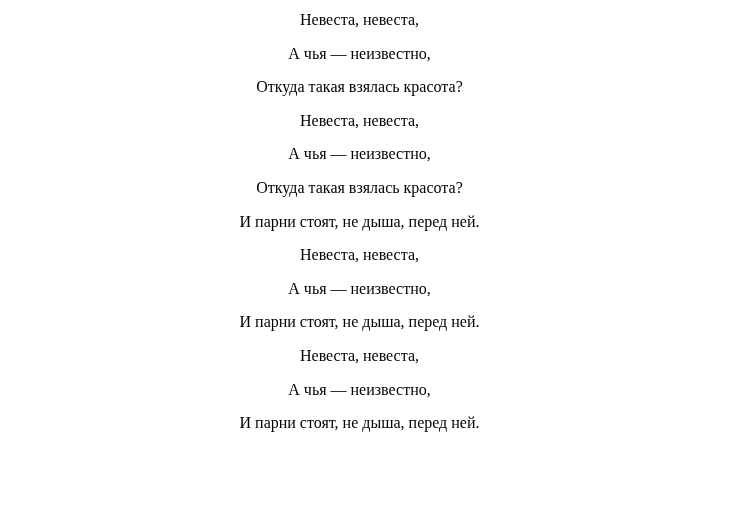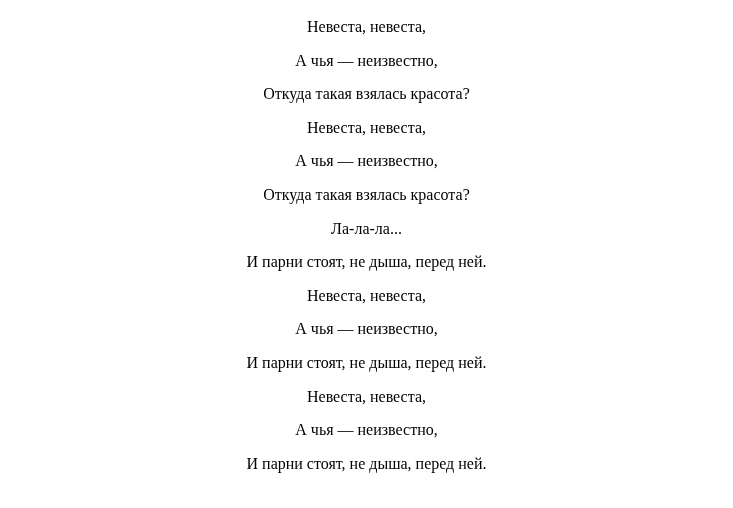--- a/index.html
+++ b/index.html
@@ -11,21 +11,21 @@
       width: 733px;
       height: 508px;
       overflow: hidden;
       position: relative;
     }
     .lyrics {
       position: absolute;
       top: 2px;
       left: 0;
       width: 717px;
-      margin: 8px;
+      margin: 1px;
       padding: 0;
       list-style: none;
       text-align: center;
     }
     .line {
       font-family: "Liberation Serif", "DejaVu Serif", serif;
       font-size: 16px;
       color: #000000;
       height: 33.6px;
       line-height: 33.6px;
@@ -35,21 +35,20 @@
 </head>
 <body>
 
 <ul class="lyrics">
   <li class="line">Невеста, невеста,</li>
   <li class="line">А чья — неизвестно,</li>
   <li class="line">Откуда такая взялась красота?</li>
   <li class="line">Невеста, невеста,</li>
   <li class="line">А чья — неизвестно,</li>
   <li class="line">Откуда такая взялась красота?</li>
-  <li class="line">Ла-ла-ла...</li>
   <li class="line">И парни стоят, не дыша, перед ней.</li>
   <li class="line">Невеста, невеста,</li>
   <li class="line">А чья — неизвестно,</li>
   <li class="line">И парни стоят, не дыша, перед ней.</li>
   <li class="line">Невеста, невеста,</li>
   <li class="line">А чья — неизвестно,</li>
   <li class="line">И парни стоят, не дыша, перед ней.</li>
 </ul>
 
 </body></html>

